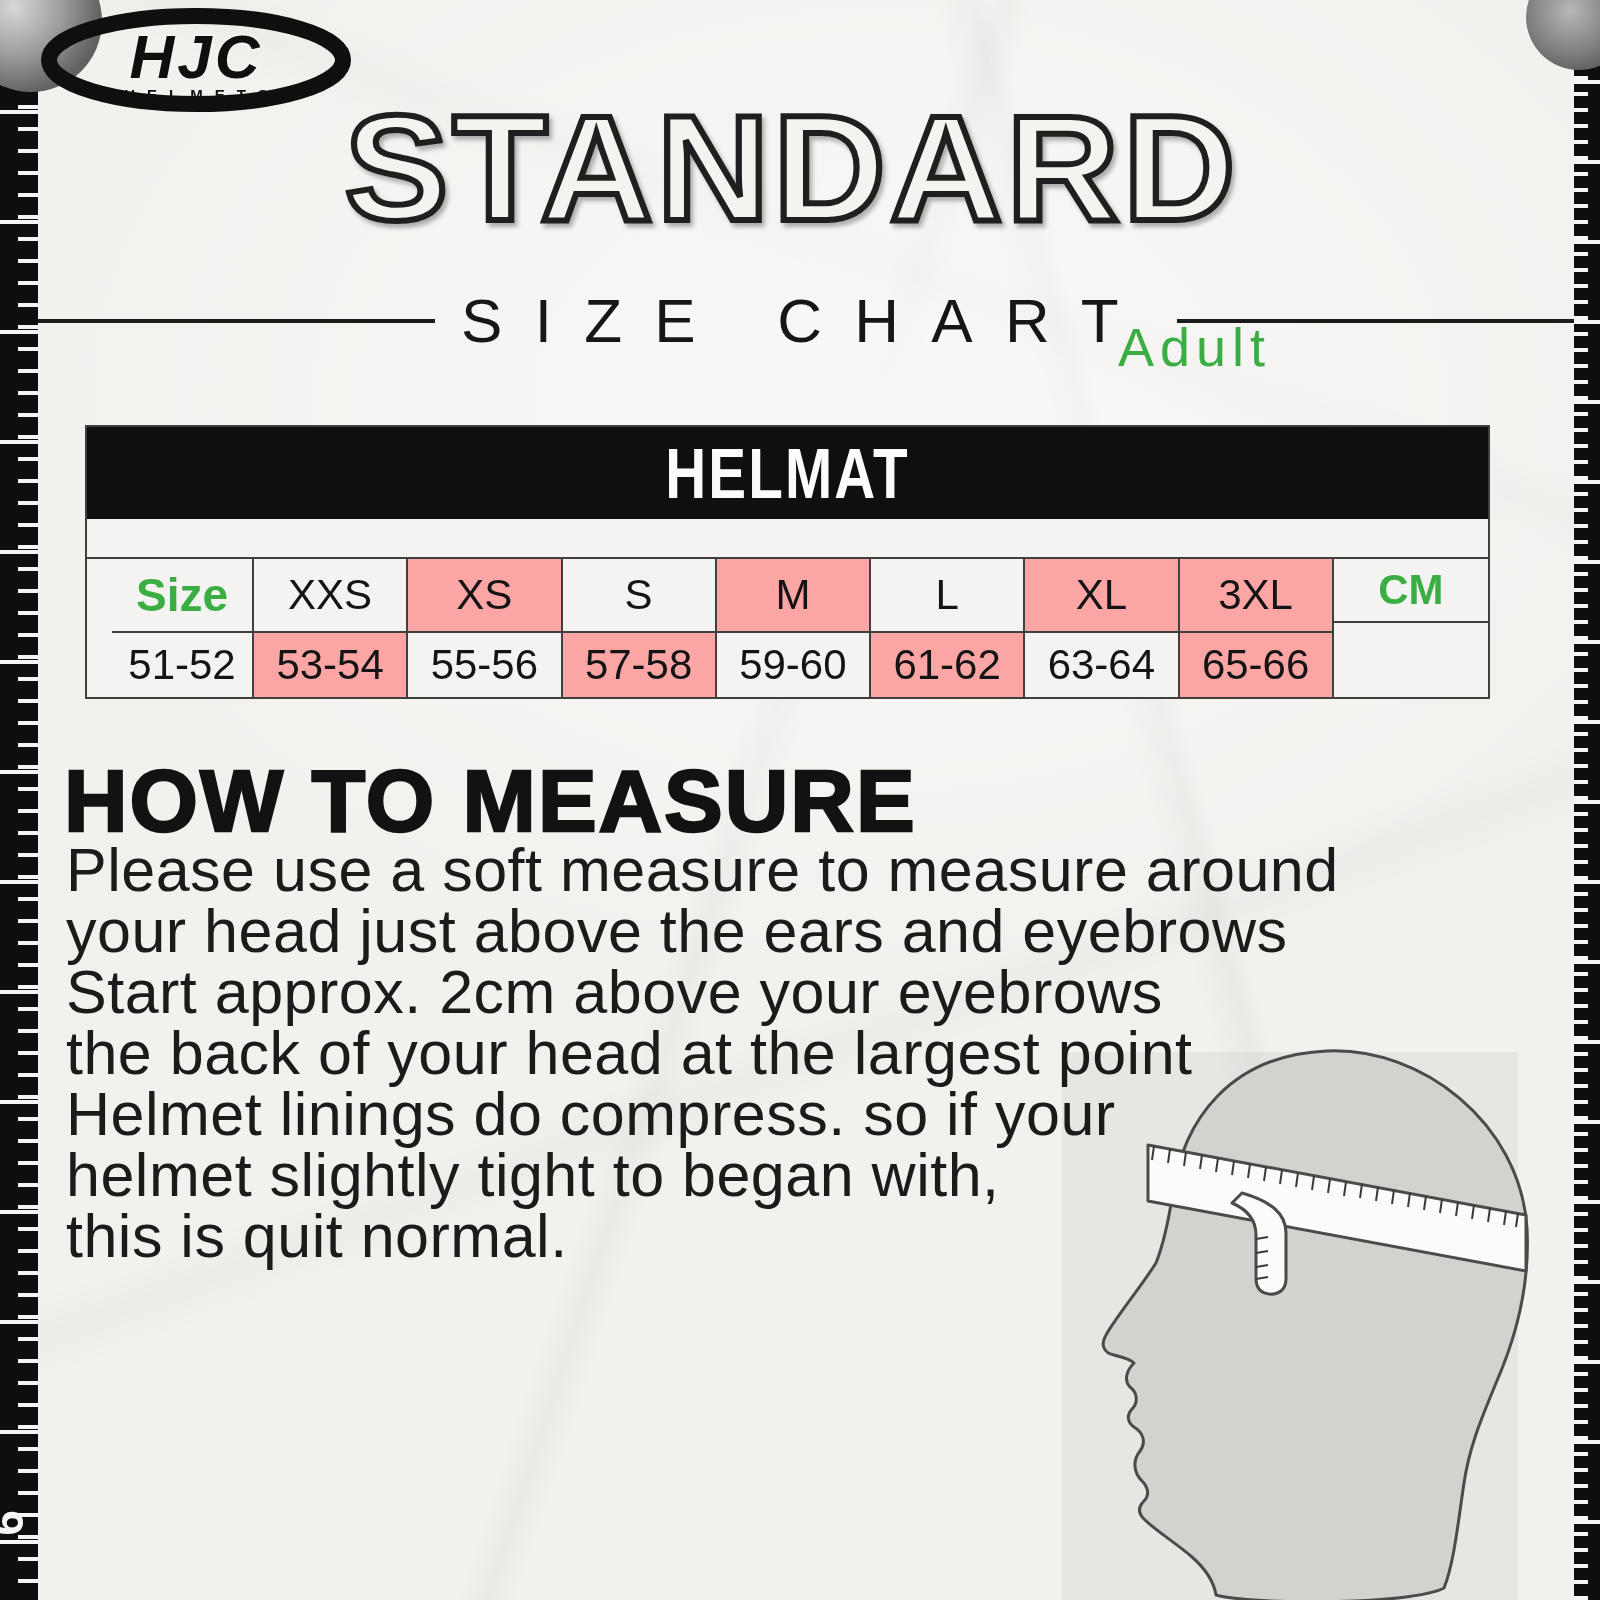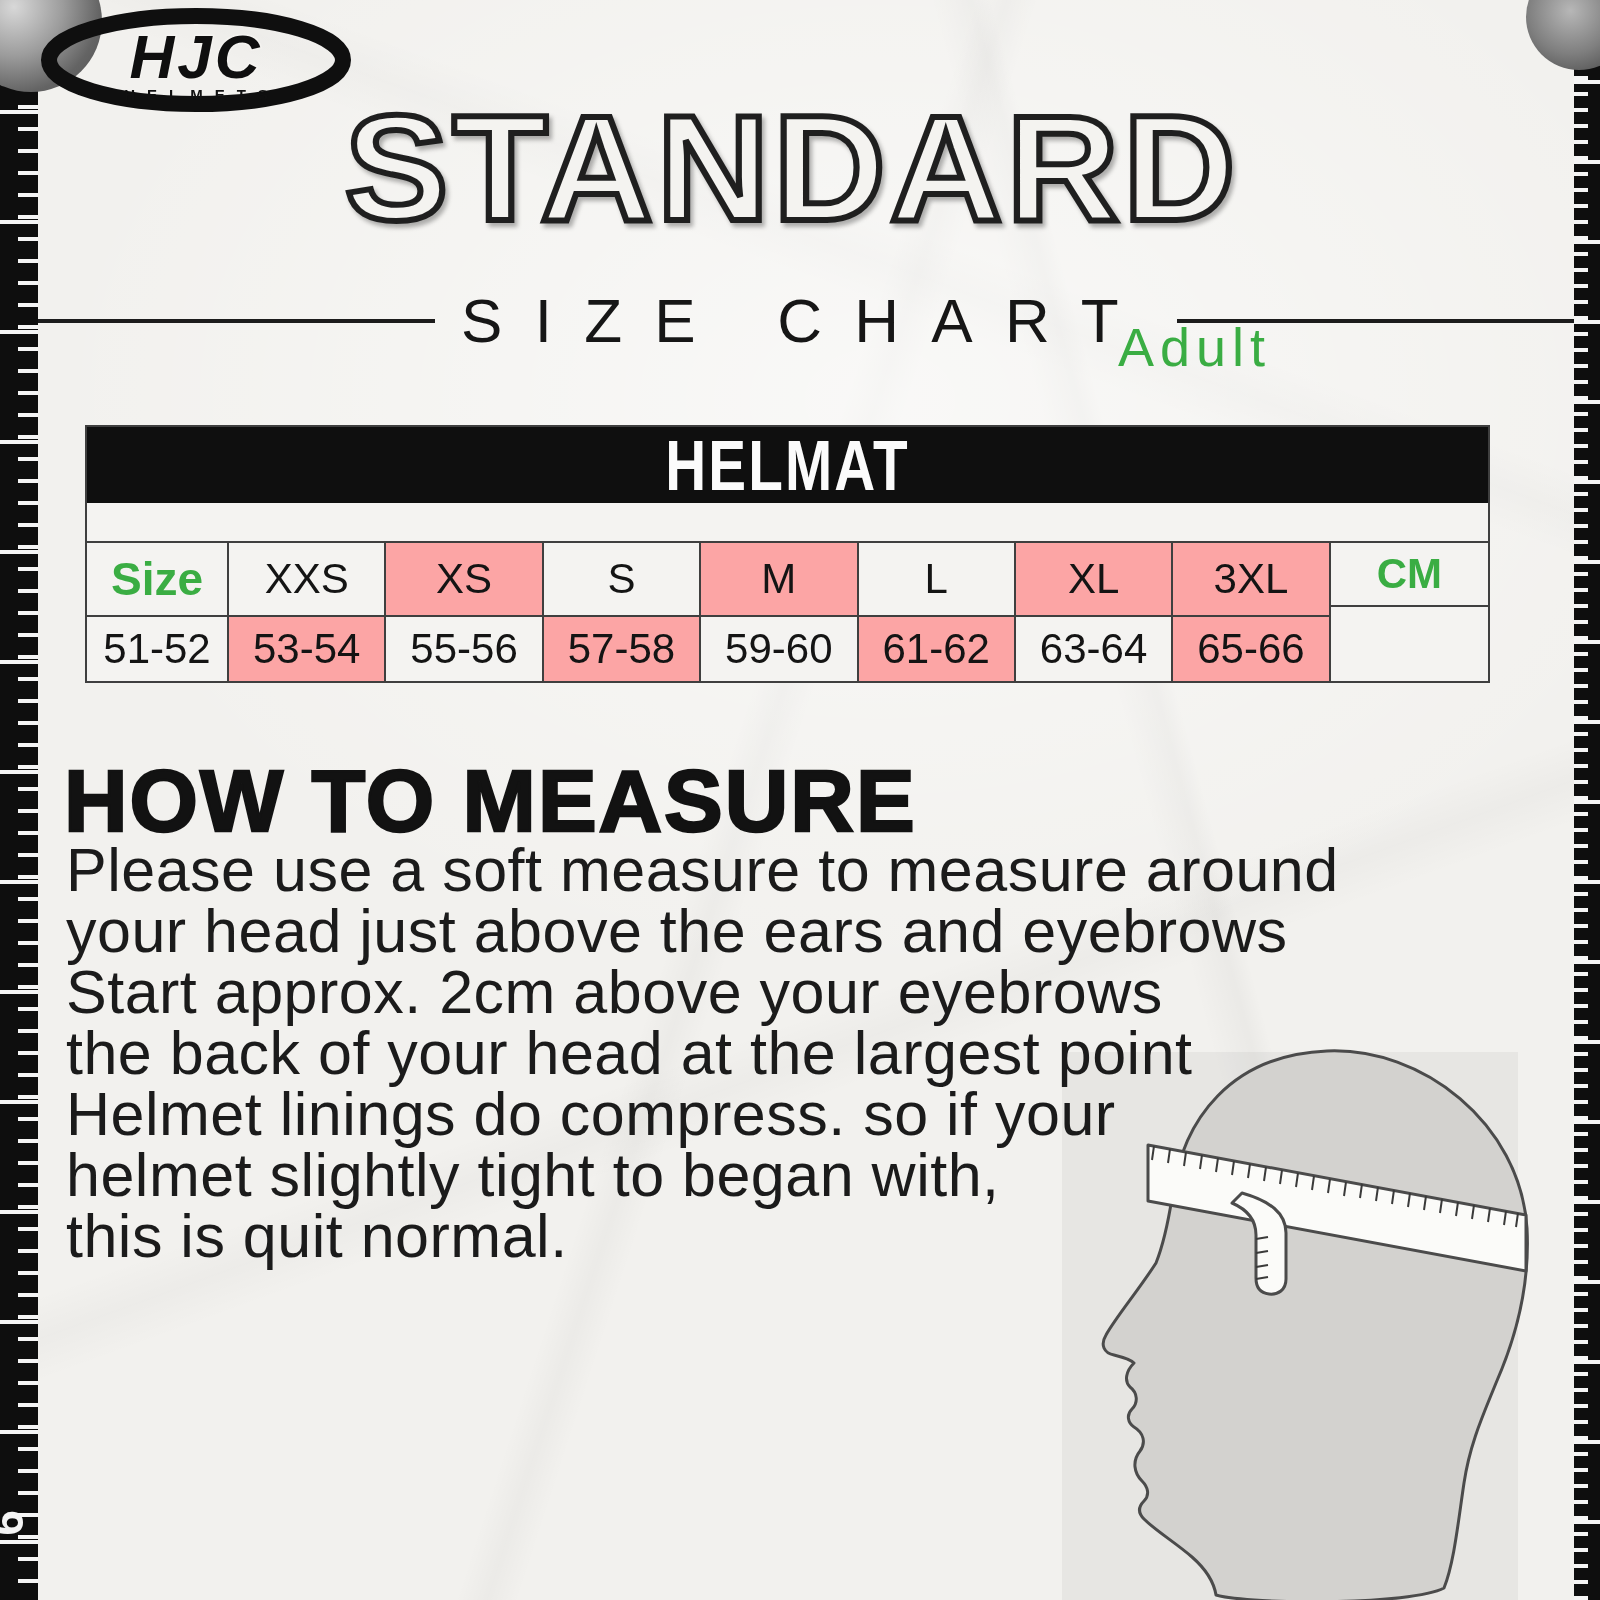--- a/index.html
+++ b/index.html
@@ -53,24 +53,24 @@
   .logo{position:absolute;left:36px;top:8px;z-index:7;}
   
   .standard-svg{position:absolute;left:0;top:70px;width:1600px;height:175px;filter:drop-shadow(3px 4px 2px rgba(40,40,40,.35));}
   .standard-svg text{font-family:"Liberation Sans",sans-serif;font-weight:bold;letter-spacing:4px;}
   .subtitle-row{position:absolute;left:38px;right:26px;top:250px;display:flex;align-items:center;gap:26px;z-index:2;margin-top:35px;}
   .subtitle-row .line{flex:1;height:4px;background:#1c1c1c;}
   .subtitle-text{font-size:62px;letter-spacing:.52em;color:#161616;white-space:nowrap;}
   .adult{position:absolute;left:1118px;top:316px;font-size:54px;letter-spacing:6px;color:var(--green);z-index:2;}
   
   .size-table{position:absolute;left:85px;top:425px;width:1405px;border:2px solid var(--line);background:#f4f3f1;z-index:3;box-sizing:border-box;}
-  .t-header{height:76px;background:#0f0f0f;display:flex;align-items:center;justify-content:center;}
+  .t-header{height:92px;background:#0f0f0f;display:flex;align-items:center;justify-content:center;}
   .t-header span{color:#fbfbfb;font-size:54px;font-weight:800;letter-spacing:2px;transform:scale(1.05,1.3);}
   .t-spacer{height:38px;border-bottom:2px solid var(--line);}
-  .t-grid{display:grid;grid-template-columns:142px repeat(8,1fr);}
+  .t-grid{display:grid;grid-template-columns:142px repeat(8,1fr);margin-left:25px;}
   .t-grid .cell{
     display:flex;align-items:center;justify-content:center;
     border-right:2px solid var(--line);border-bottom:2px solid var(--line);
     font-size:42px;color:#141414;box-sizing:border-box;
   }
   .t-grid .cell:nth-child(9n){border-right:none;}
   .t-grid .cell:nth-child(n+10){border-bottom:none;}
   .row1{height:74px;}
   .row2{height:64px;font-size:40px;}
   .cell.gray{background:#fca5a5;}

